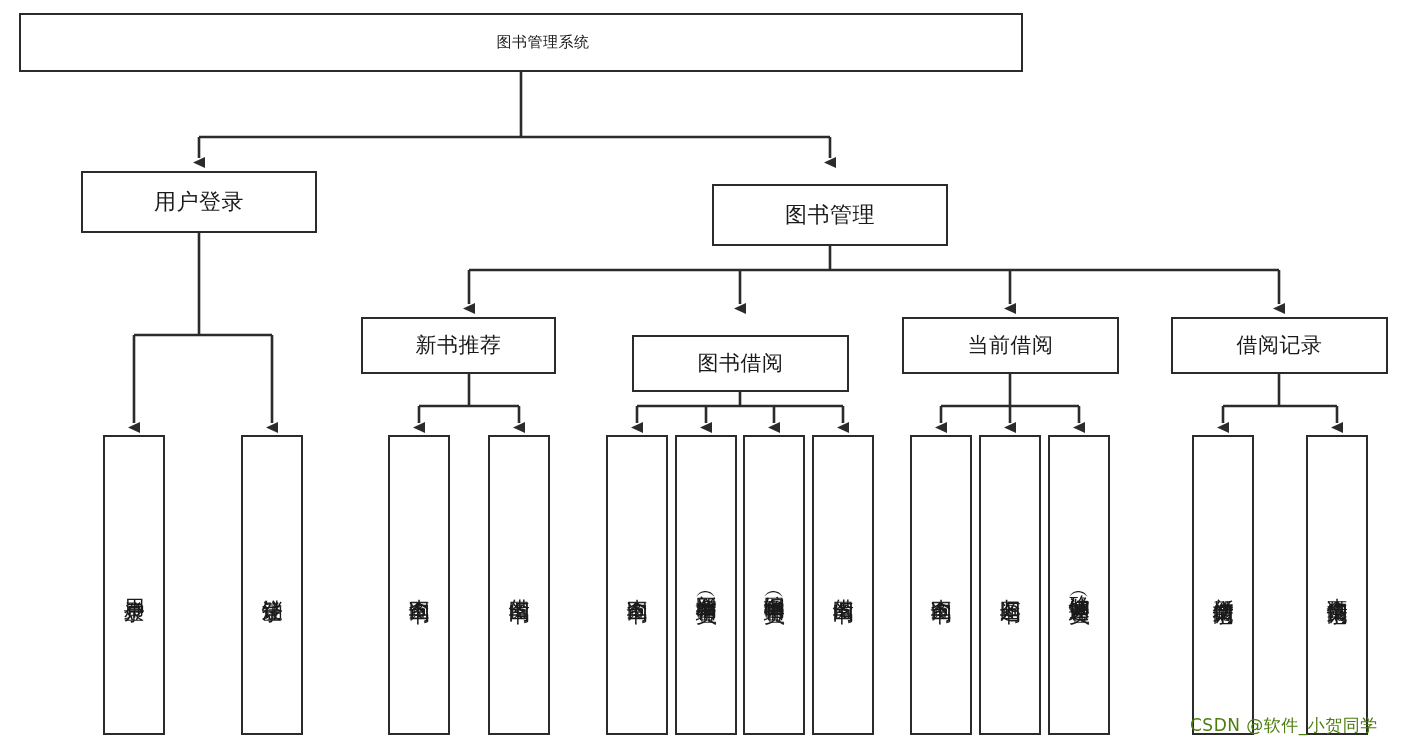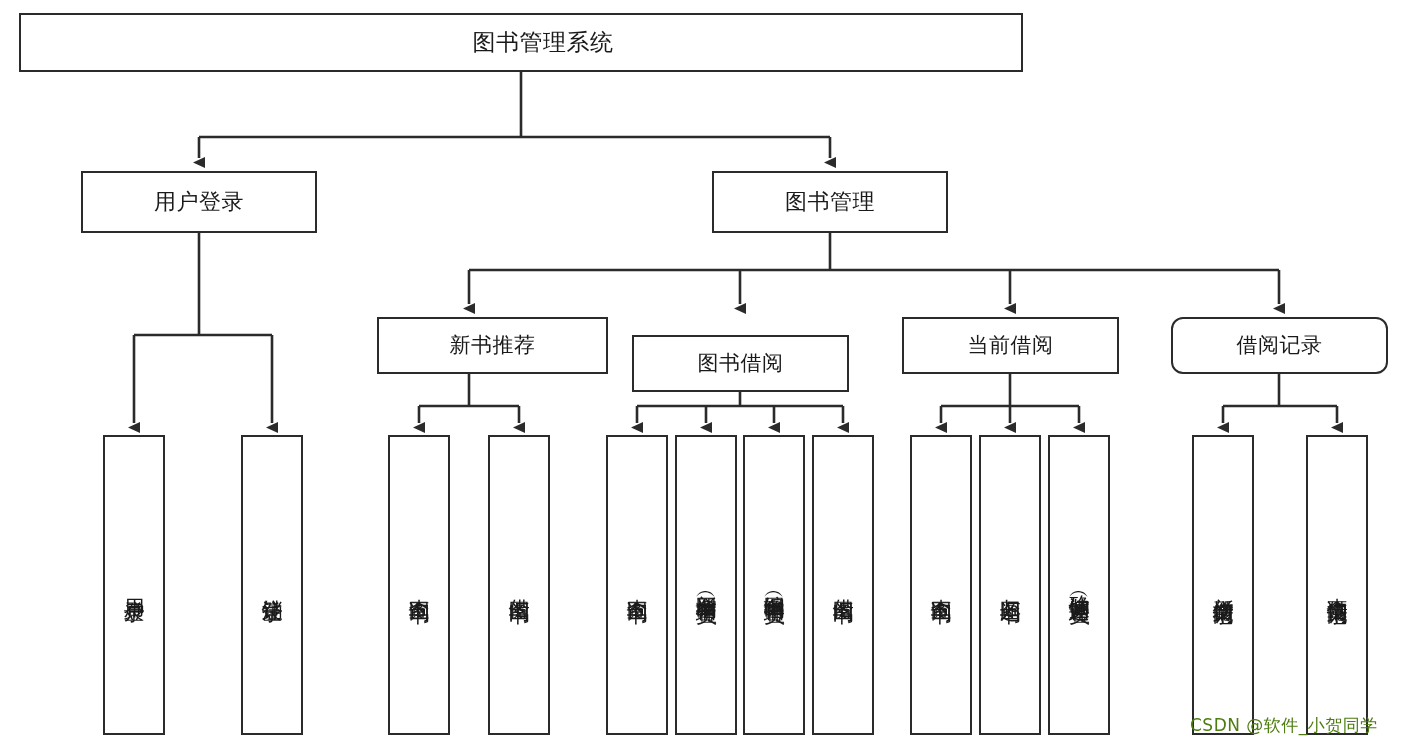--- a/index.html
+++ b/index.html
@@ -41,21 +41,21 @@
   }
   .node-label {
     display: block;
     text-align: center;
     line-height: 1.22;
     letter-spacing: 0.5px;
     white-space: nowrap;
   }
   
   .lvl-root .node-label {
-    font-size: 23px;
+    font-size: 15px;
     margin-left: 44px;
   }
   
   .lvl-2 .node-label {
     font-size: 22px;
   }
   
   .lvl-3 .node-label {
     font-size: 21px;
   }
@@ -138,37 +138,37 @@
   </svg>
 
   <div class="node horiz lvl-root" style="left:19px; top:13px; width:1004px; height:59px;">
     <span class="node-label">图书管理系统</span>
   </div>
 
   <div class="node horiz lvl-2" style="left:81px; top:171px; width:236px; height:62px;">
     <span class="node-label">用户登录</span>
   </div>
 
-  <div class="node horiz lvl-2" style="left:712px; top:171px; width:236px; height:62px;">
+  <div class="node horiz lvl-2" style="left:712px; top:184px; width:236px; height:62px;">
     <span class="node-label">图书管理</span>
   </div>
 
-  <div class="node horiz lvl-3" style="left:361px; top:317px; width:231px; height:57px;margin-left:16px;">
+  <div class="node horiz lvl-3" style="left:361px; top:317px; width:195px; height:57px;">
     <span class="node-label">新书推荐</span>
   </div>
 
   <div class="node horiz lvl-3" style="left:632px; top:335px; width:217px; height:57px;">
     <span class="node-label">图书借阅</span>
   </div>
 
   <div class="node horiz lvl-3" style="left:902px; top:317px; width:217px; height:57px;">
     <span class="node-label">当前借阅</span>
   </div>
 
-  <div class="node horiz lvl-3" style="left:1171px; top:317px; width:217px; height:57px;border-radius:12px;">
+  <div class="node horiz lvl-3" style="left:1171px; top:317px; width:217px; height:57px;">
     <span class="node-label">借阅记录</span>
   </div>
 
   <div class="node vert" style="left:103px; top:435px; width:62px; height:300px;">
     <span class="node-label">用户登录</span>
   </div>
 
   <div class="node vert" style="left:241px; top:435px; width:62px; height:300px;">
     <span class="node-label">注销登录</span>
   </div>

